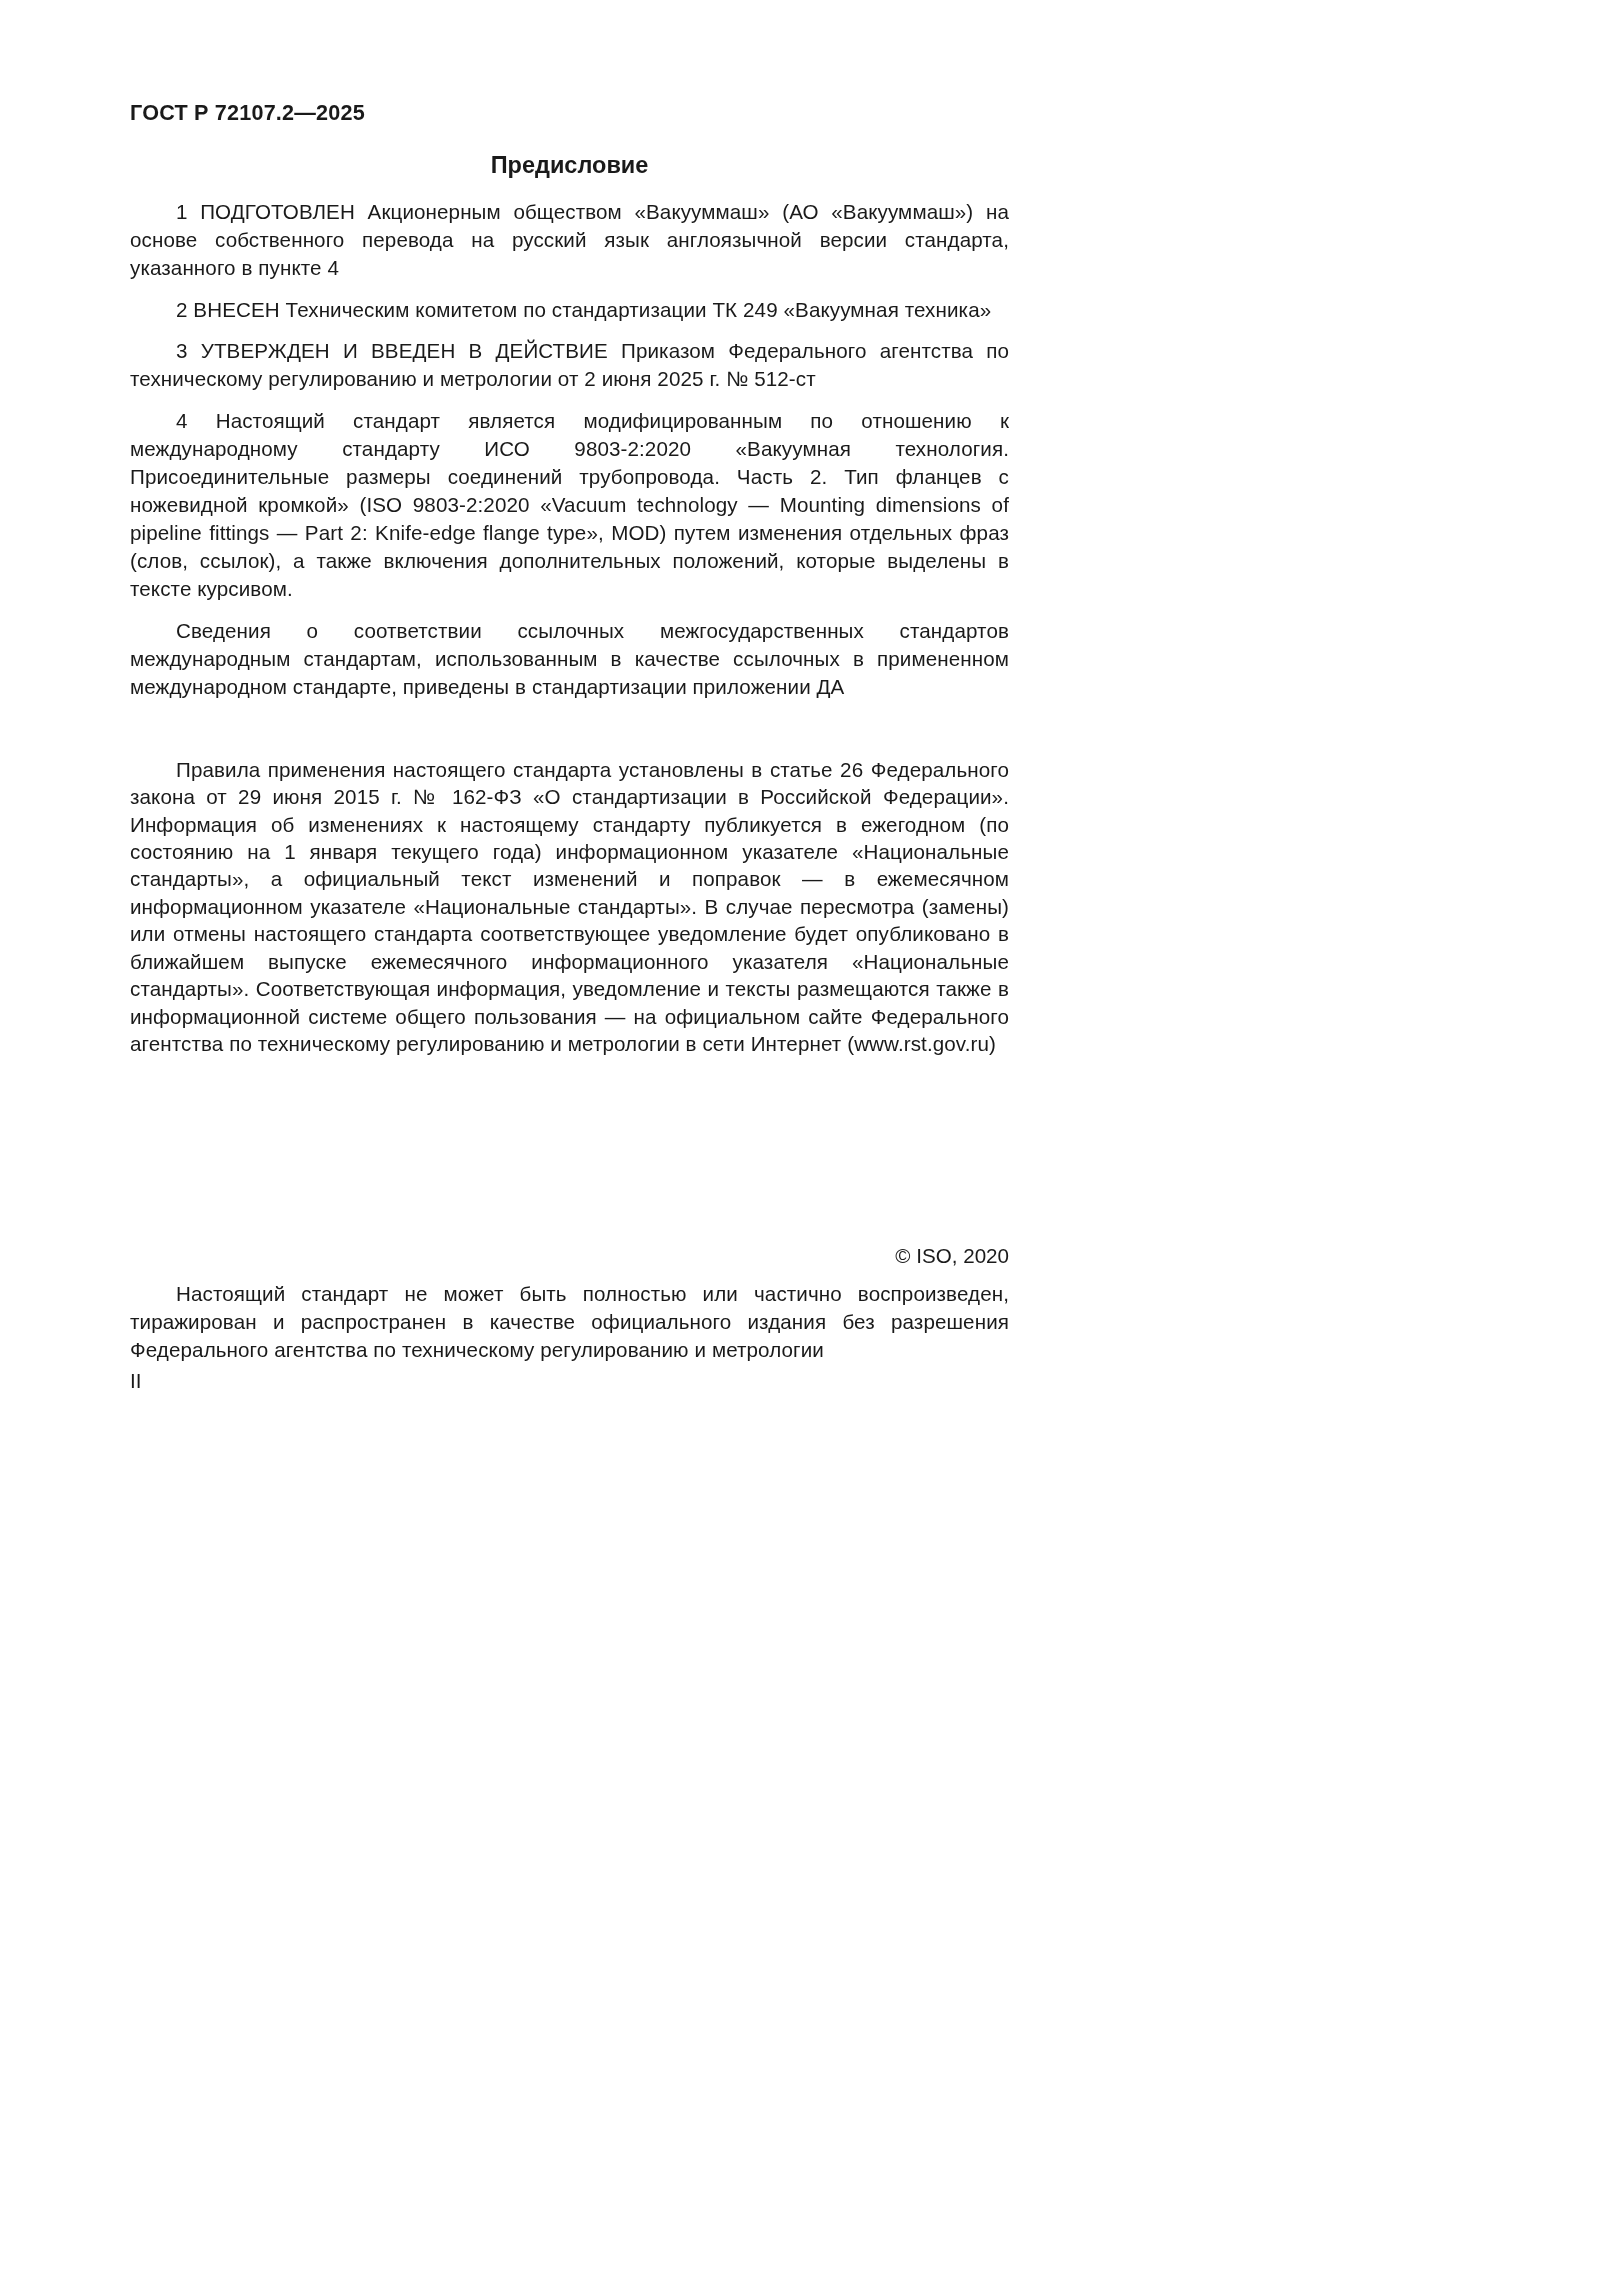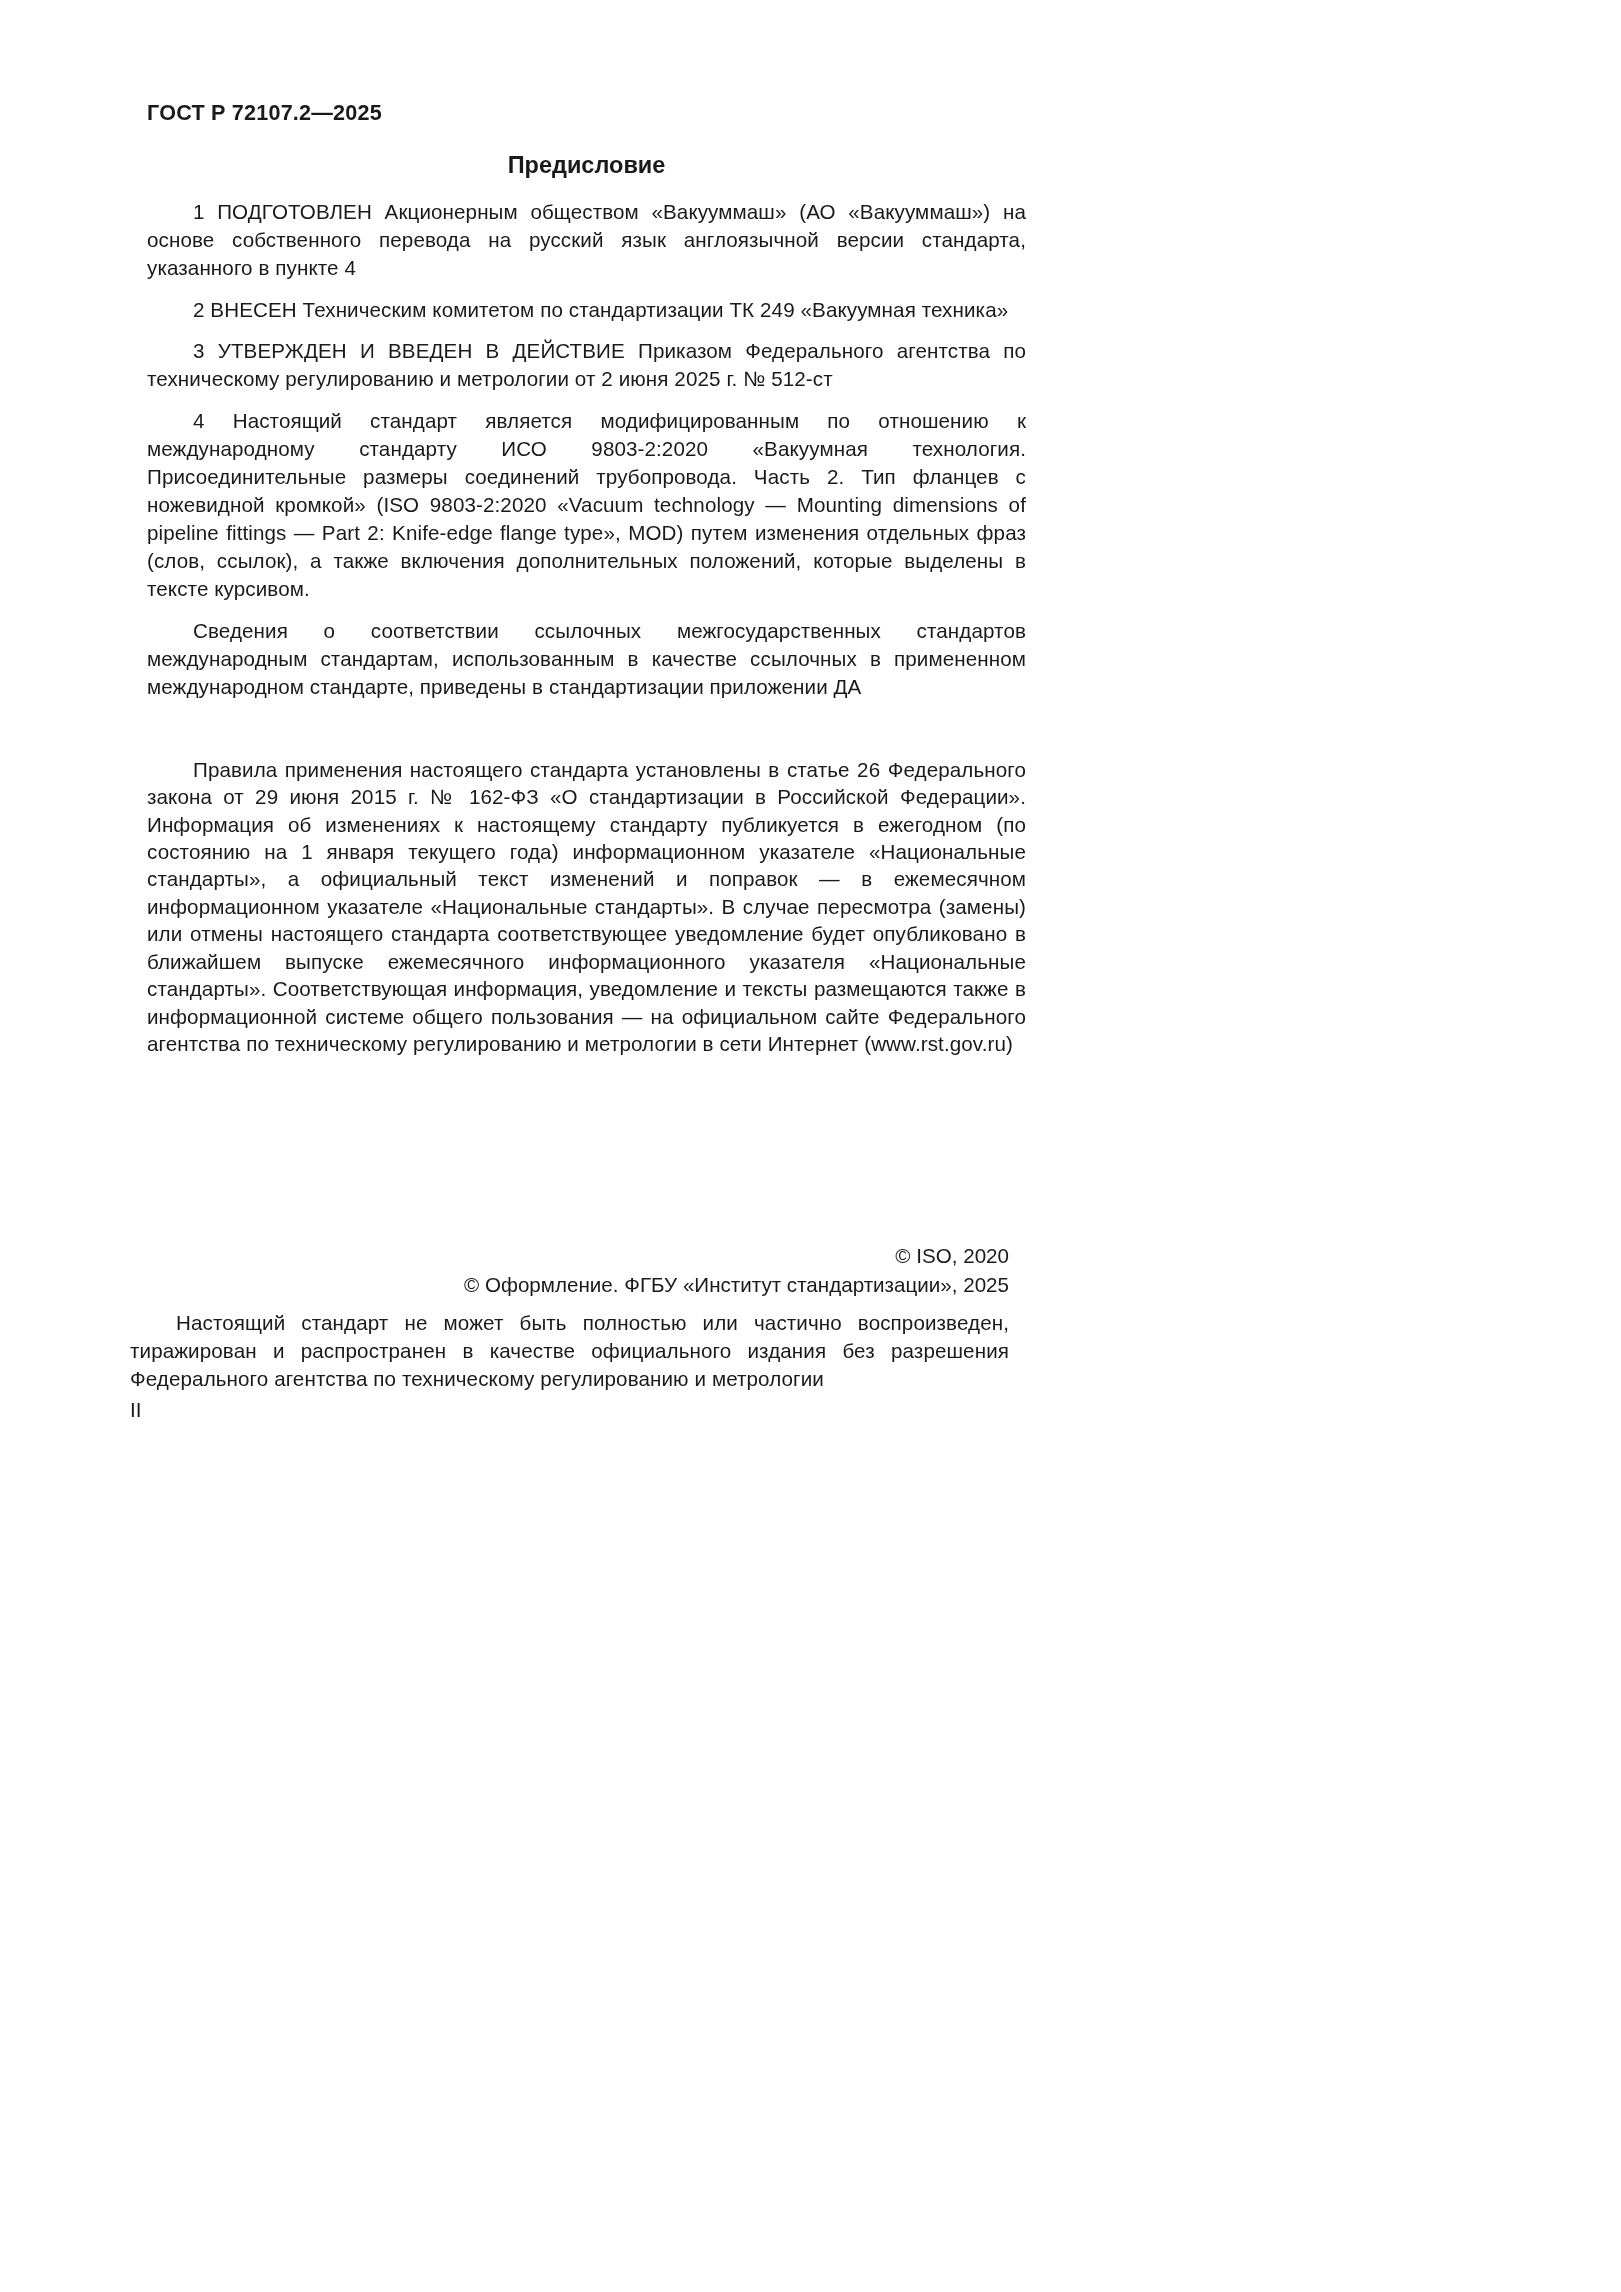--- a/index.html
+++ b/index.html
@@ -15,21 +15,21 @@
     overflow: hidden;
   }
   .page {
     position: relative;
     width: 1621px;
     height: 2293px;
     background: #ffffff;
   }
   .content {
     position: absolute;
-    left: 147px;
+    left: 130px;
     top: 0;
     width: 879px;
   }
   .doc-number {
     margin-top: 100px;
     font-size: 21.6px;
     font-weight: bold;
     letter-spacing: 0.2px;
   }
   .title {
@@ -101,21 +101,20 @@
     <div class="legal-block">
       <p class="para">Правила применения настоящего стандарта установлены в статье 26 Федерального закона от 29 июня 2015 г. № 162-ФЗ «О стандартизации в Российской Федерации». Информация об изменениях к настоящему стандарту публикуется в ежегодном (по состоянию на 1 января текущего года) информационном указателе «Национальные стандарты», а официальный текст изменений и поправок — в ежемесячном информационном указателе «Национальные стандарты». В случае пересмотра (замены) или отмены настоящего стандарта соответствующее уведомление будет опубликовано в ближайшем выпуске ежемесячного информационного указателя «Национальные стандарты». Соответствующая информация, уведомление и тексты размещаются также в информационной системе общего пользования — на официальном сайте Федерального агентства по техническому регулированию и метрологии в сети Интернет (www.rst.gov.ru)</p>
     </div>
 
   </div>
 
   <div class="footer-block">
 
     <div class="copyright">
       <div>© ISO, 2020</div>
-      <div>© Оформление. ФГБУ «Институт стандартизации», 2025</div>
     </div>
 
     <p class="para restriction">Настоящий стандарт не может быть полностью или частично воспроизведен, тиражирован и распространен в качестве официального издания без разрешения Федерального агентства по техническому регулированию и метрологии</p>
 
     <div class="page-number">II</div>
 
   </div>
 
 </div>
 

